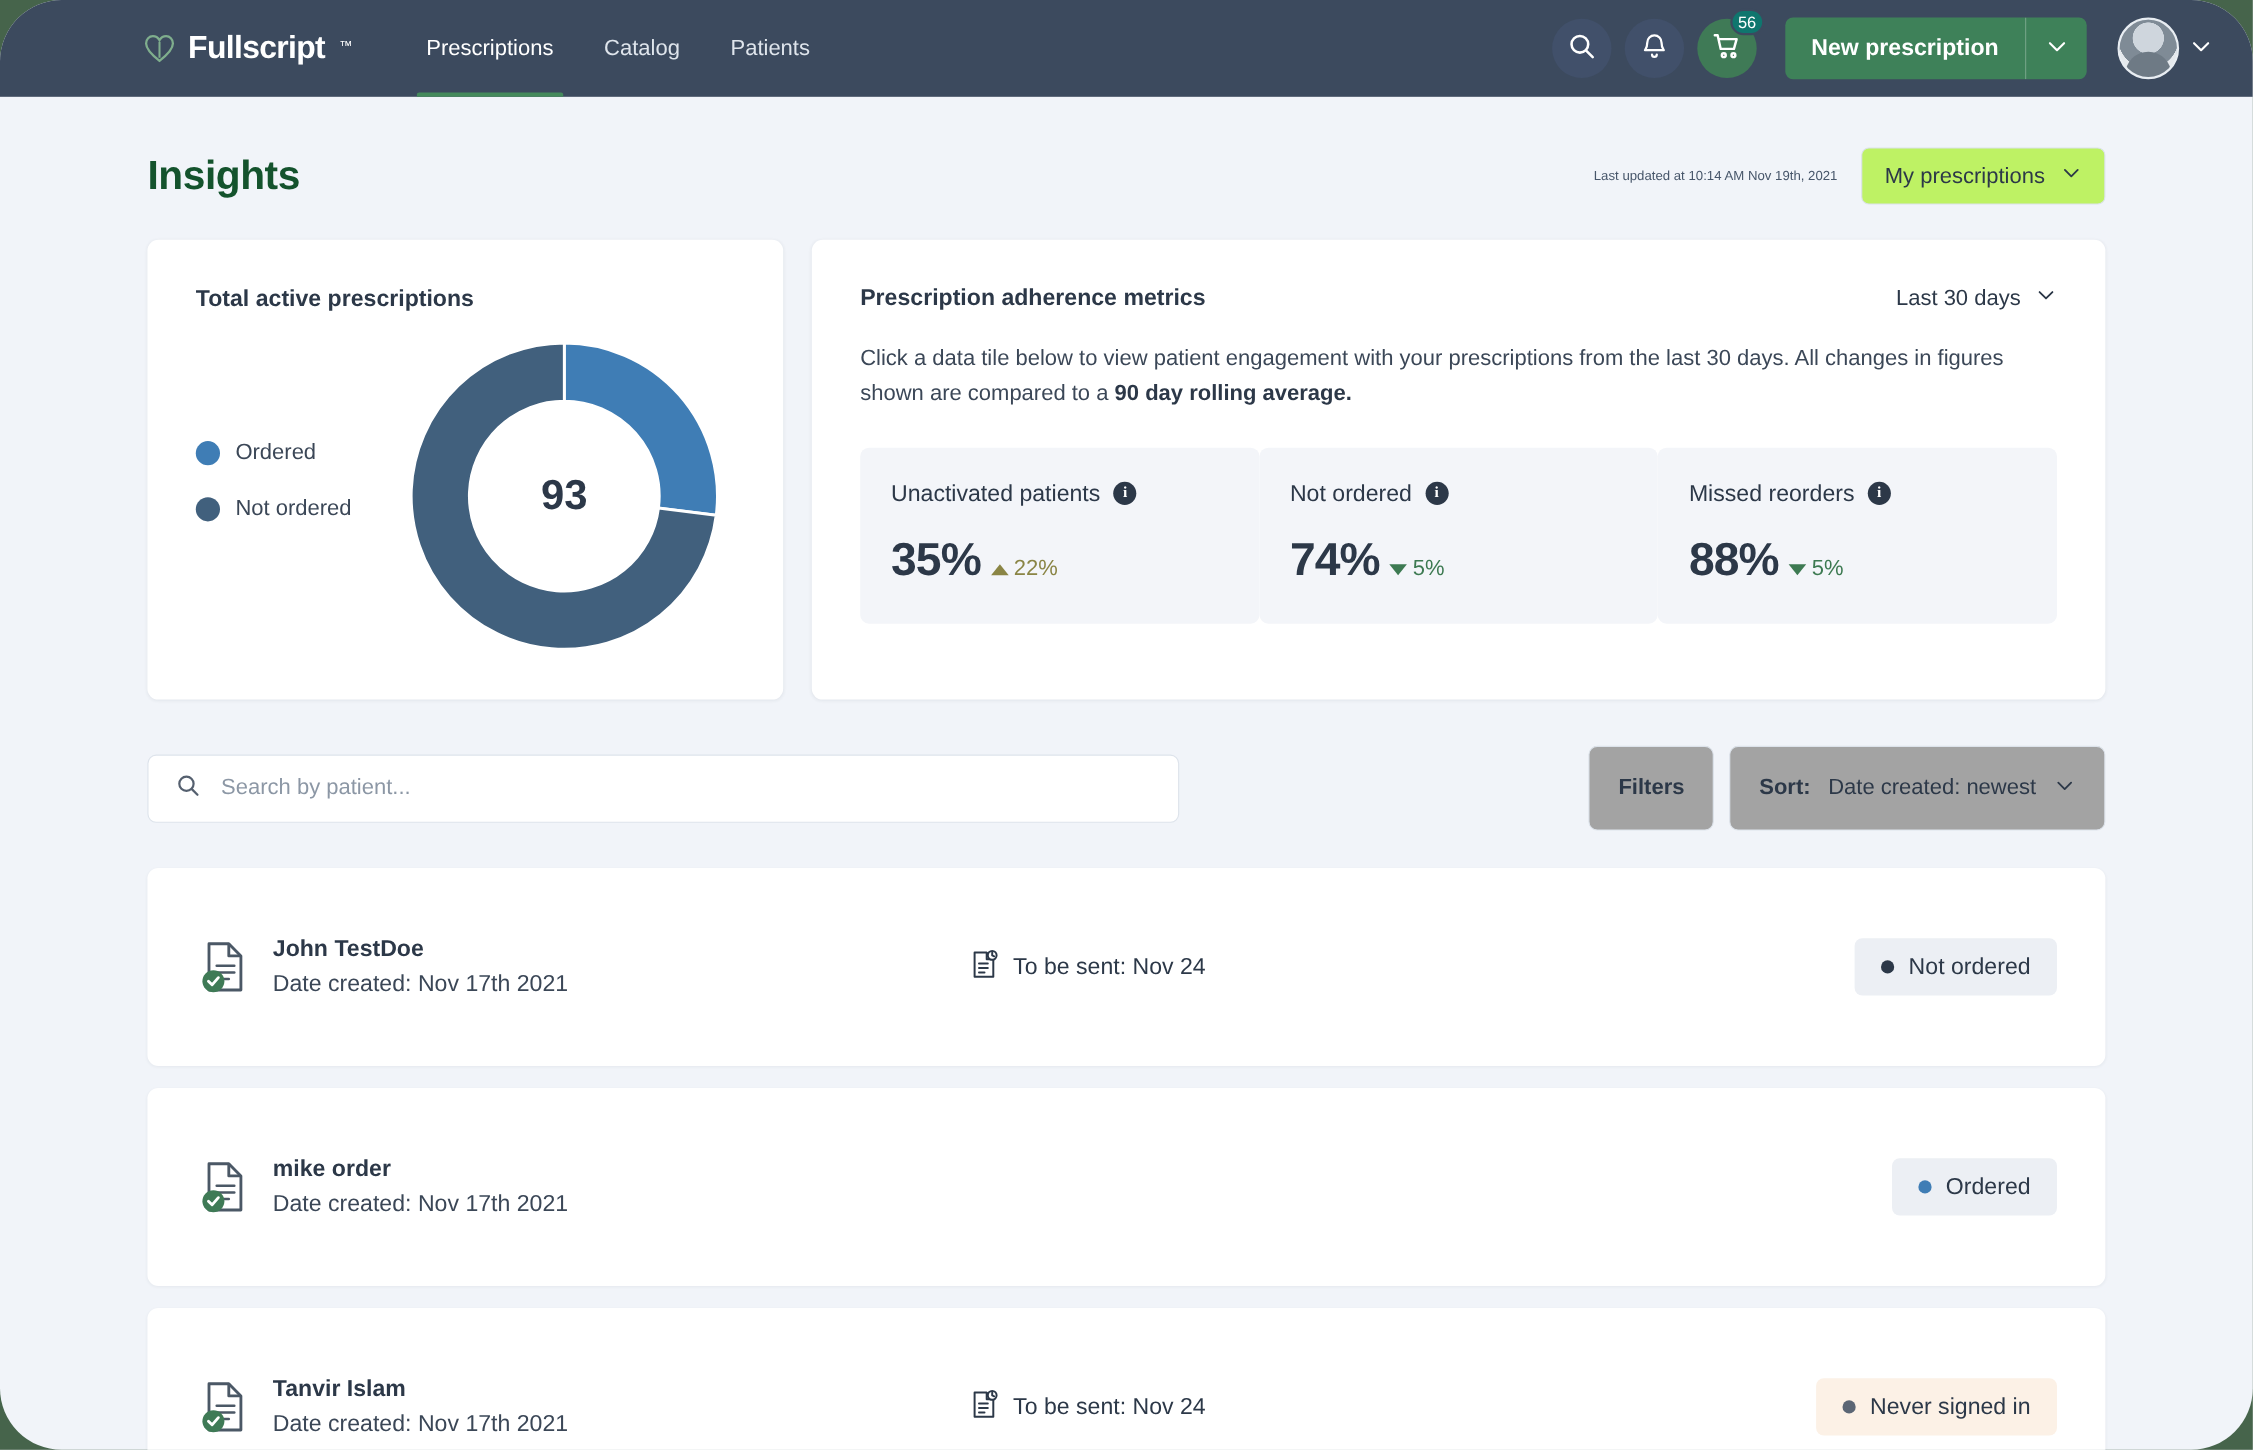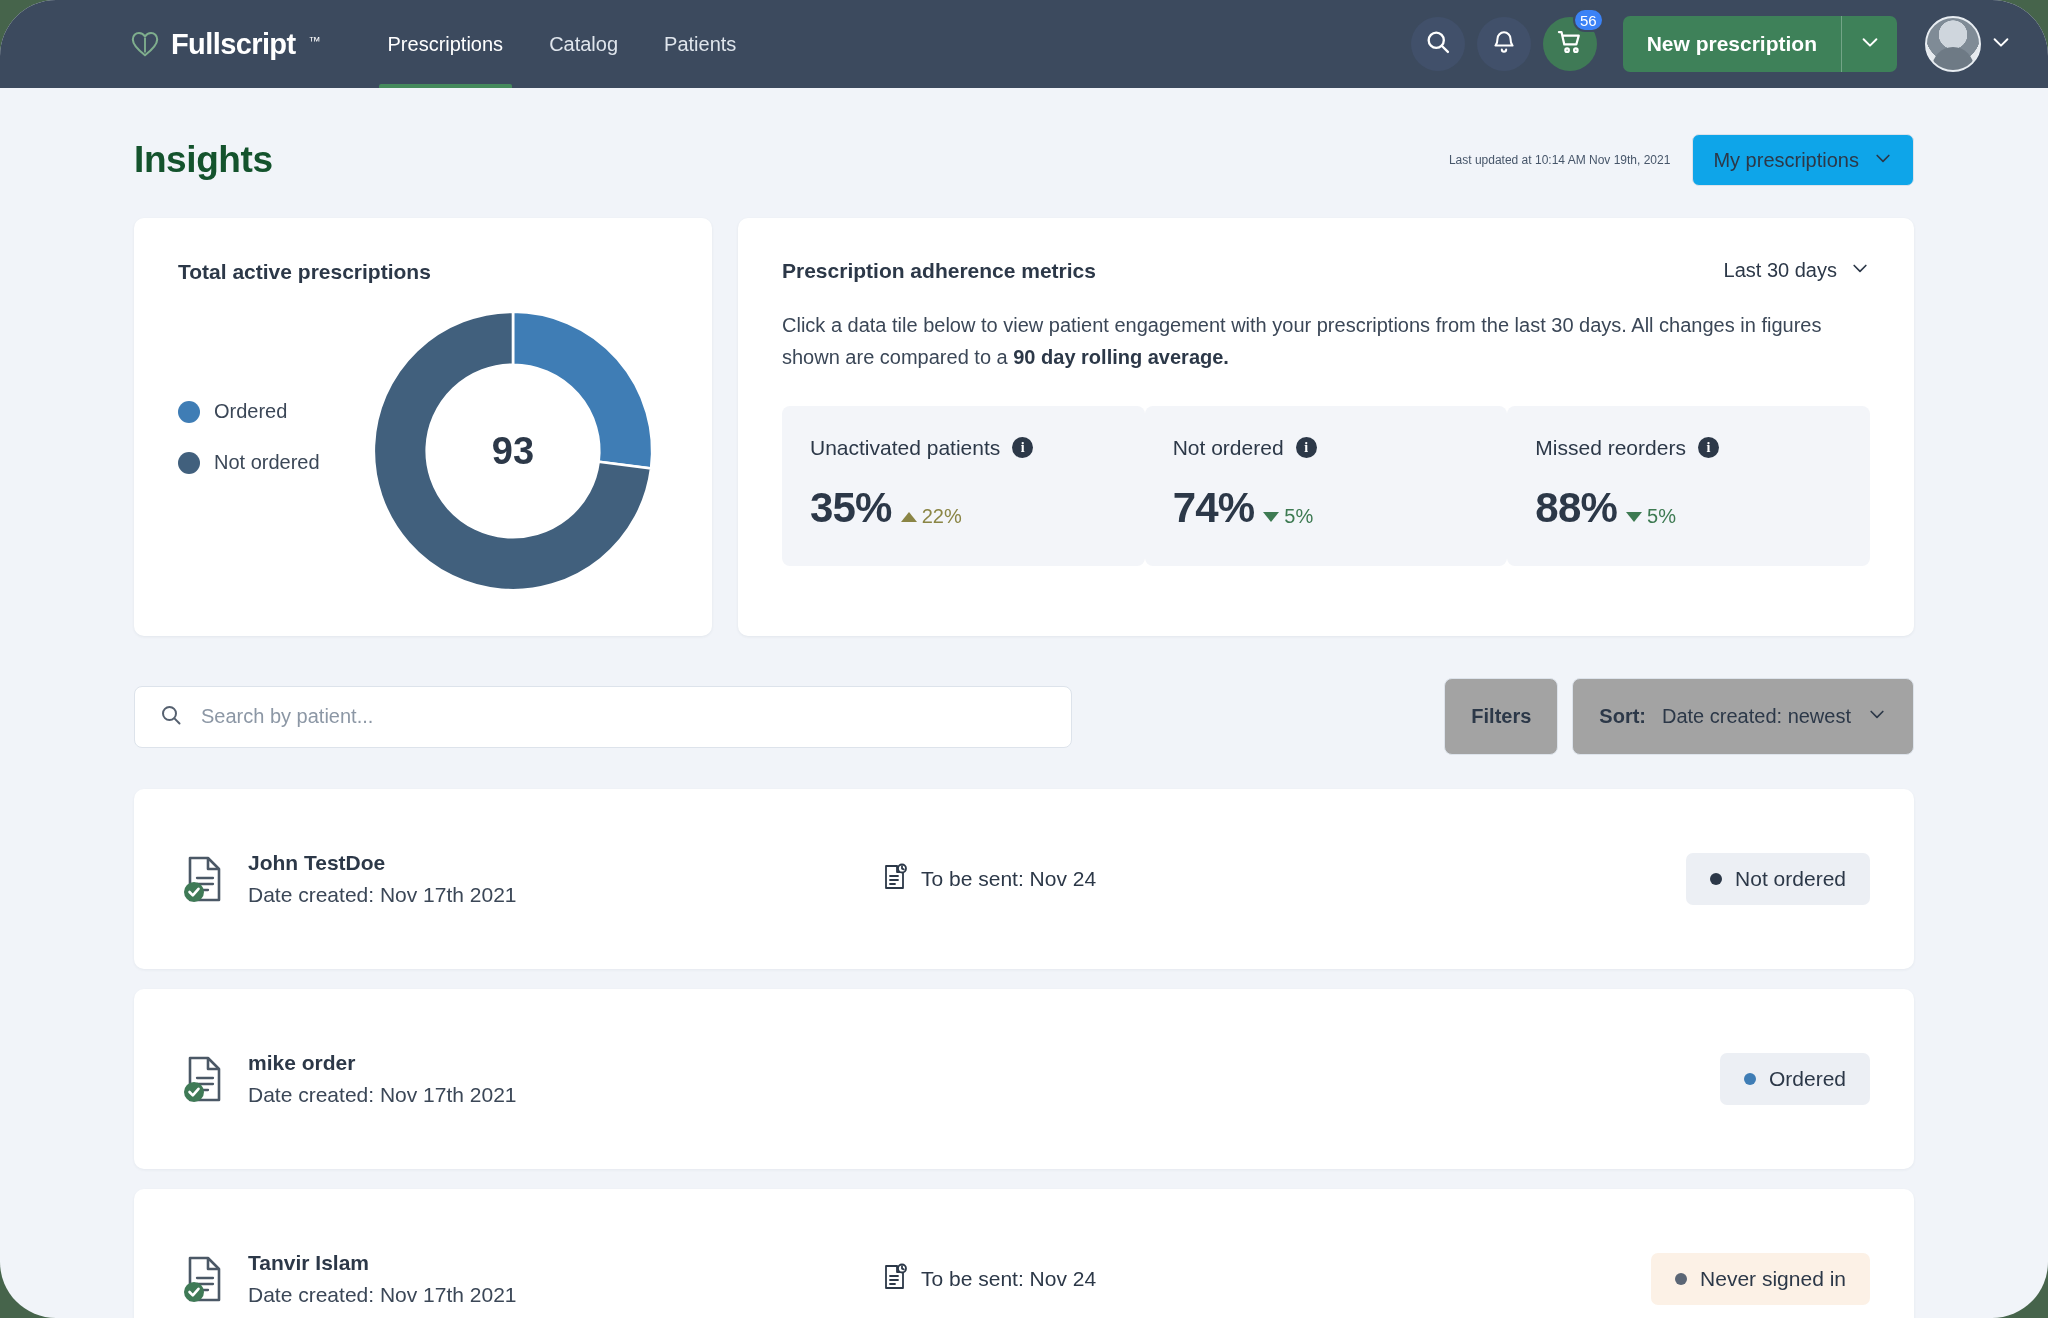--- a/index.html
+++ b/index.html
@@ -90,21 +90,21 @@
     cursor: pointer;
     position: relative;
   }
   .icon-btn.search-bg,
   .icon-btn.bell-bg { background: #41506a; }
   .icon-btn.cart-bg { background: #3f7a56; }
 
   .cart-badge {
     position: absolute;
     top: -9px; right: -7px;
-    background: #3b82f6;
+    background: #0f766e;
     color: #ffffff;
     font-size: 15px;
     min-width: 28px;
     height: 24px;
     padding: 0 5px;
     border-radius: 12px;
     display: flex; align-items: center; justify-content: center;
     border: 2px solid #3c4a5e;
   }
 
@@ -173,21 +173,21 @@
     margin-left: auto;
     display: flex;
     align-items: center;
     gap: 22px;
   }
   #last-updated {
     font-size: 12px;
     color: #47566a;
   }
   .select-pill {
-    background: #0ea5e9;
+    background: #bef264;
     border: 1px solid #dbe2ea;
     border-radius: 7px;
     height: 52px;
     padding: 0 20px;
     display: flex; align-items: center; gap: 14px;
     font-size: 20px;
     color: #2c3848;
     cursor: pointer;
     white-space: nowrap;
   }

